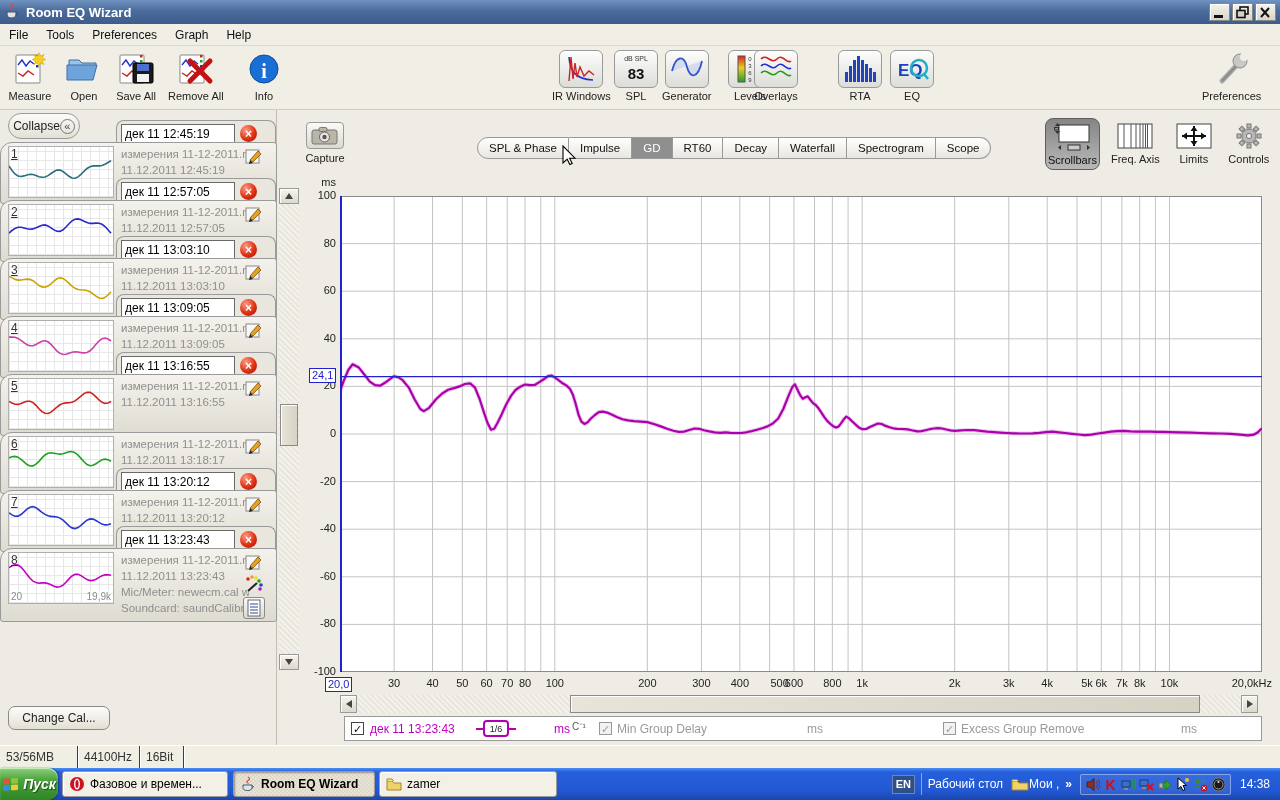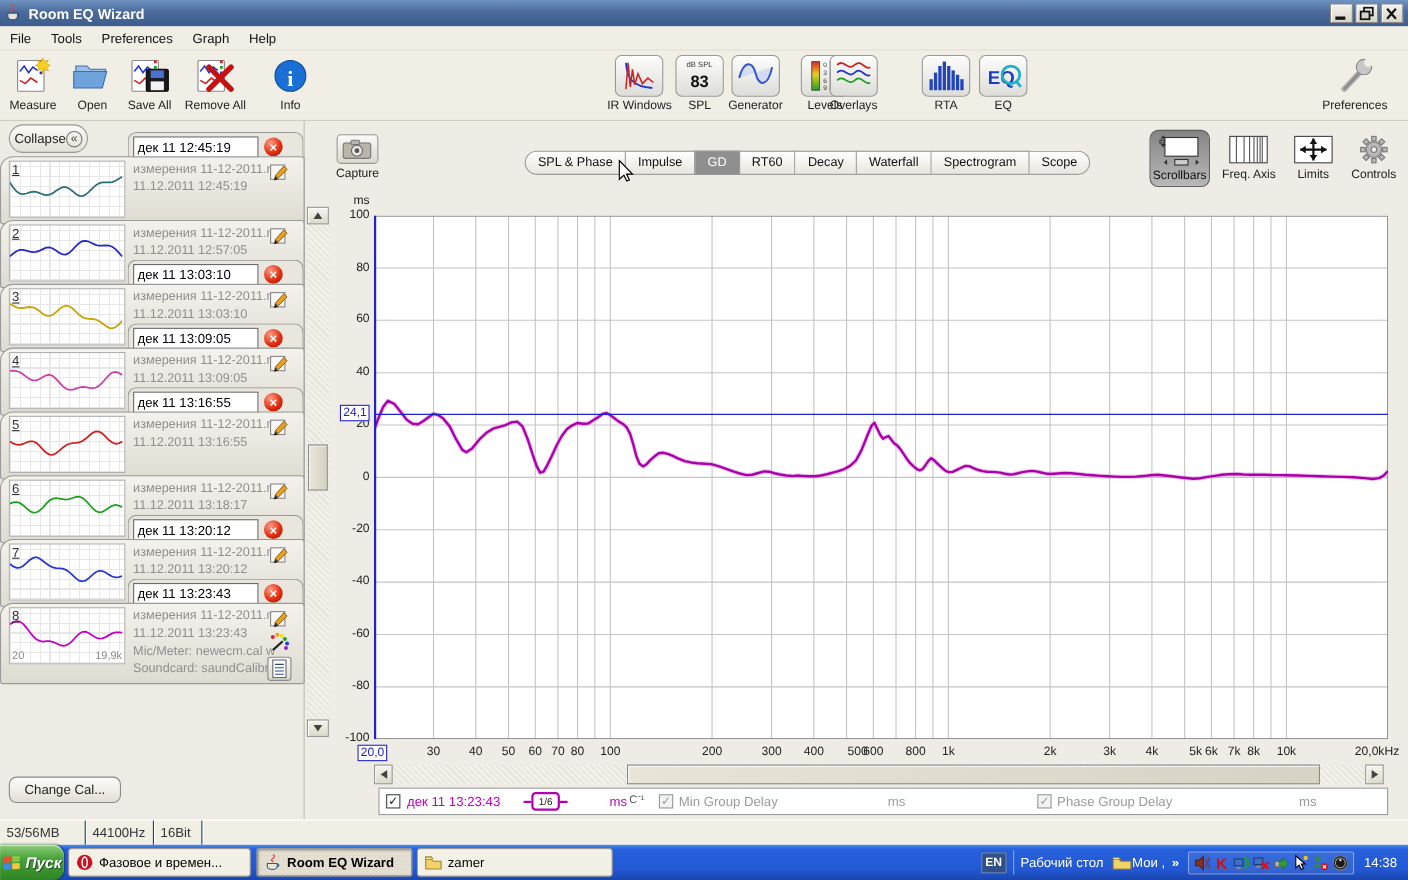--- a/index.html
+++ b/index.html
@@ -318,20 +318,24 @@
           <div class="mline" style="top: 5px;">измерения 11-12-2011.m</div>
           <div class="mline" style="top: 21px;">11.12.2011 12:45:19</div>
           <div class="sideicon" style="top: 4px;"><svg width="18" height="18">
               <rect x="1" y="3" width="13" height="13" fill="#f8f8f8" stroke="#888"></rect>
               <path d="M5,13 L13,4 L16,7 L8,15 z" fill="#e8a020" stroke="#7a5210" stroke-width="0.8"></path>
               <path d="M5,13 l-1,4 4,-1 z" fill="#222"></path>
             </svg></div>
         </div>
       </div>
       <div class="mcard" style="top: 68px; z-index: 2; height: 84px;">
+        <div class="htab">
+          <input class="dateinput" type="text" value="дек 11 12:57:05" style="">
+          <div class="delbtn"></div>
+        </div>
         <div class="body" style="height: 62px;">
           <div class="thumb">
             <svg width="104" height="50">
               <polyline points="0,28.1 3,25.5 6,23.4 9,22.2 12,22.2 15,22.9 18,23.8 21,24.3 24,23.9 27,22.8 30,21.5 33,20.2 36,19.9 39,20.9 42,22.8 45,24.9 48,26.3 51,26.4 54,24.8 57,22.0 60,18.7 63,15.9 66,14.2 69,13.9 72,14.8 75,16.3 78,17.6 81,18.4 84,18.4 87,18.1 90,18.2 93,19.3 96,21.5 99,24.7 102,28.2" fill="none" stroke="#2828c8" stroke-width="1.6"></polyline>
             </svg>
             <span class="tnum">2</span>
           </div>
           <div class="mline" style="top: 5px;">измерения 11-12-2011.m</div>
           <div class="mline" style="top: 21px;">11.12.2011 12:57:05</div>
           <div class="sideicon" style="top: 4px;"><svg width="18" height="18">
@@ -676,21 +680,21 @@
     <span class="smoothdash"></span>
     <span class="smoothrect">1/6</span>
     <span class="smoothdash"></span>
   </span>
   <span class="lgtext" style="left:209px;top:5px;color:#c000c0">ms</span>
   <span class="lgtext" style="left:227px;top:2px;font-size:10px;color:#555">C⁻¹</span>
   <span class="cb gray checked" style="left:254px;top:5px"></span>
   <span class="lgtext" style="left:272px;top:5px;color:#9a9a9a">Min Group Delay</span>
   <span class="lgtext" style="left:462px;top:5px;color:#9a9a9a">ms</span>
   <span class="cb gray checked" style="left:598px;top:5px"></span>
-  <span class="lgtext" style="left:616px;top:5px;color:#9a9a9a">Phase Group Delay</span>
+  <span class="lgtext" style="left:616px;top:5px;color:#9a9a9a">Excess Group Remove</span>
   <span class="lgtext" style="left:836px;top:5px;color:#9a9a9a">ms</span>
 </div>
 
 <svg class="abs" style="left:562px;top:145px" width="16" height="22">
   <path d="M1,1 L1,18 L5.2,14.2 L7.8,19.6 L10.2,18.5 L7.6,13.2 L13,13.2 Z" fill="#fff" stroke="#000" stroke-width="1.1"></path>
 </svg>
 
 <div class="statusbar">
   <div class="sbcell" style="width:78px">53/56MB</div>
   <div class="sbcell" style="width:62px">44100Hz</div>

